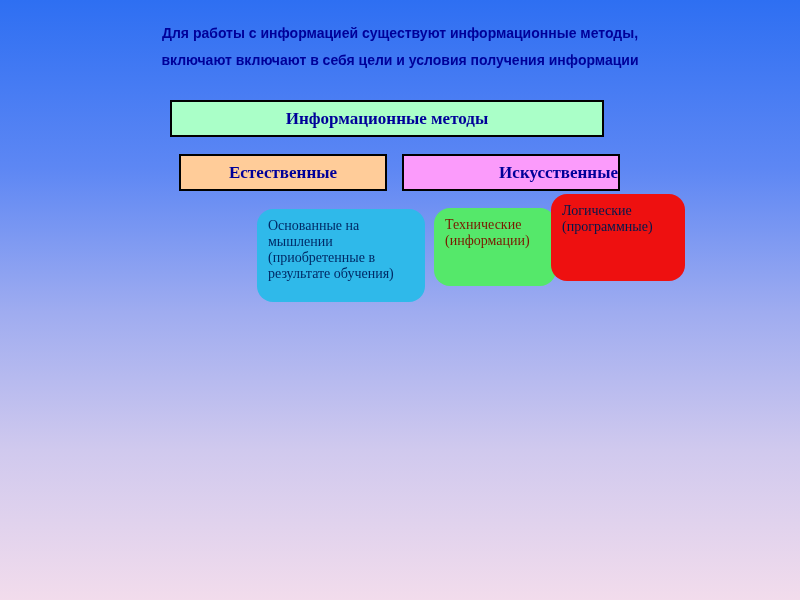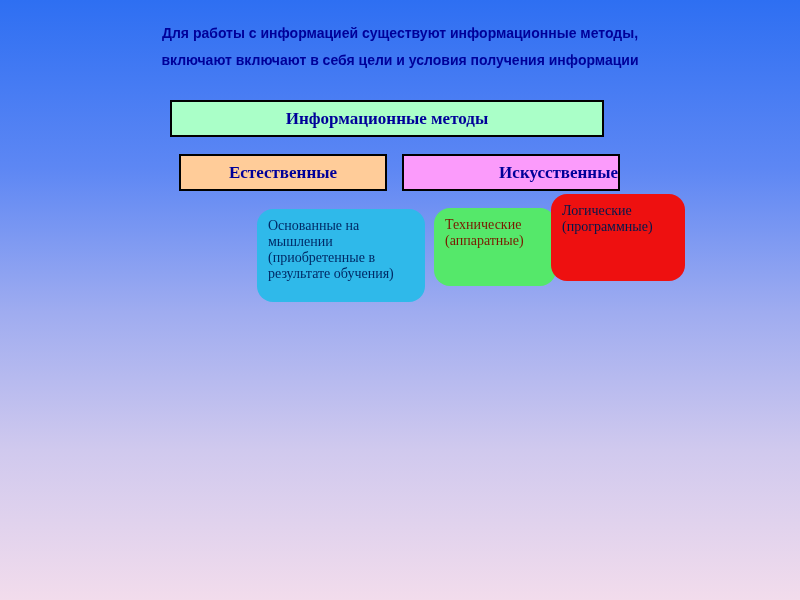--- a/index.html
+++ b/index.html
@@ -121,20 +121,20 @@
 
   <div class="box artificial-box">
     <span>Искусственные</span>
   </div>
 
   <div class="leaf leaf-thinking">
     <span>Основанные на мышлении (приобретенные в результате обучения)</span>
   </div>
 
   <div class="leaf leaf-technical">
-    <span>Технические (аппаратные)</span>
+    <span>Технические (информации)</span>
   </div>
 
   <div class="leaf leaf-logical">
     <span>Логические (программные)</span>
   </div>
 
 </div>
 
 </body></html>

